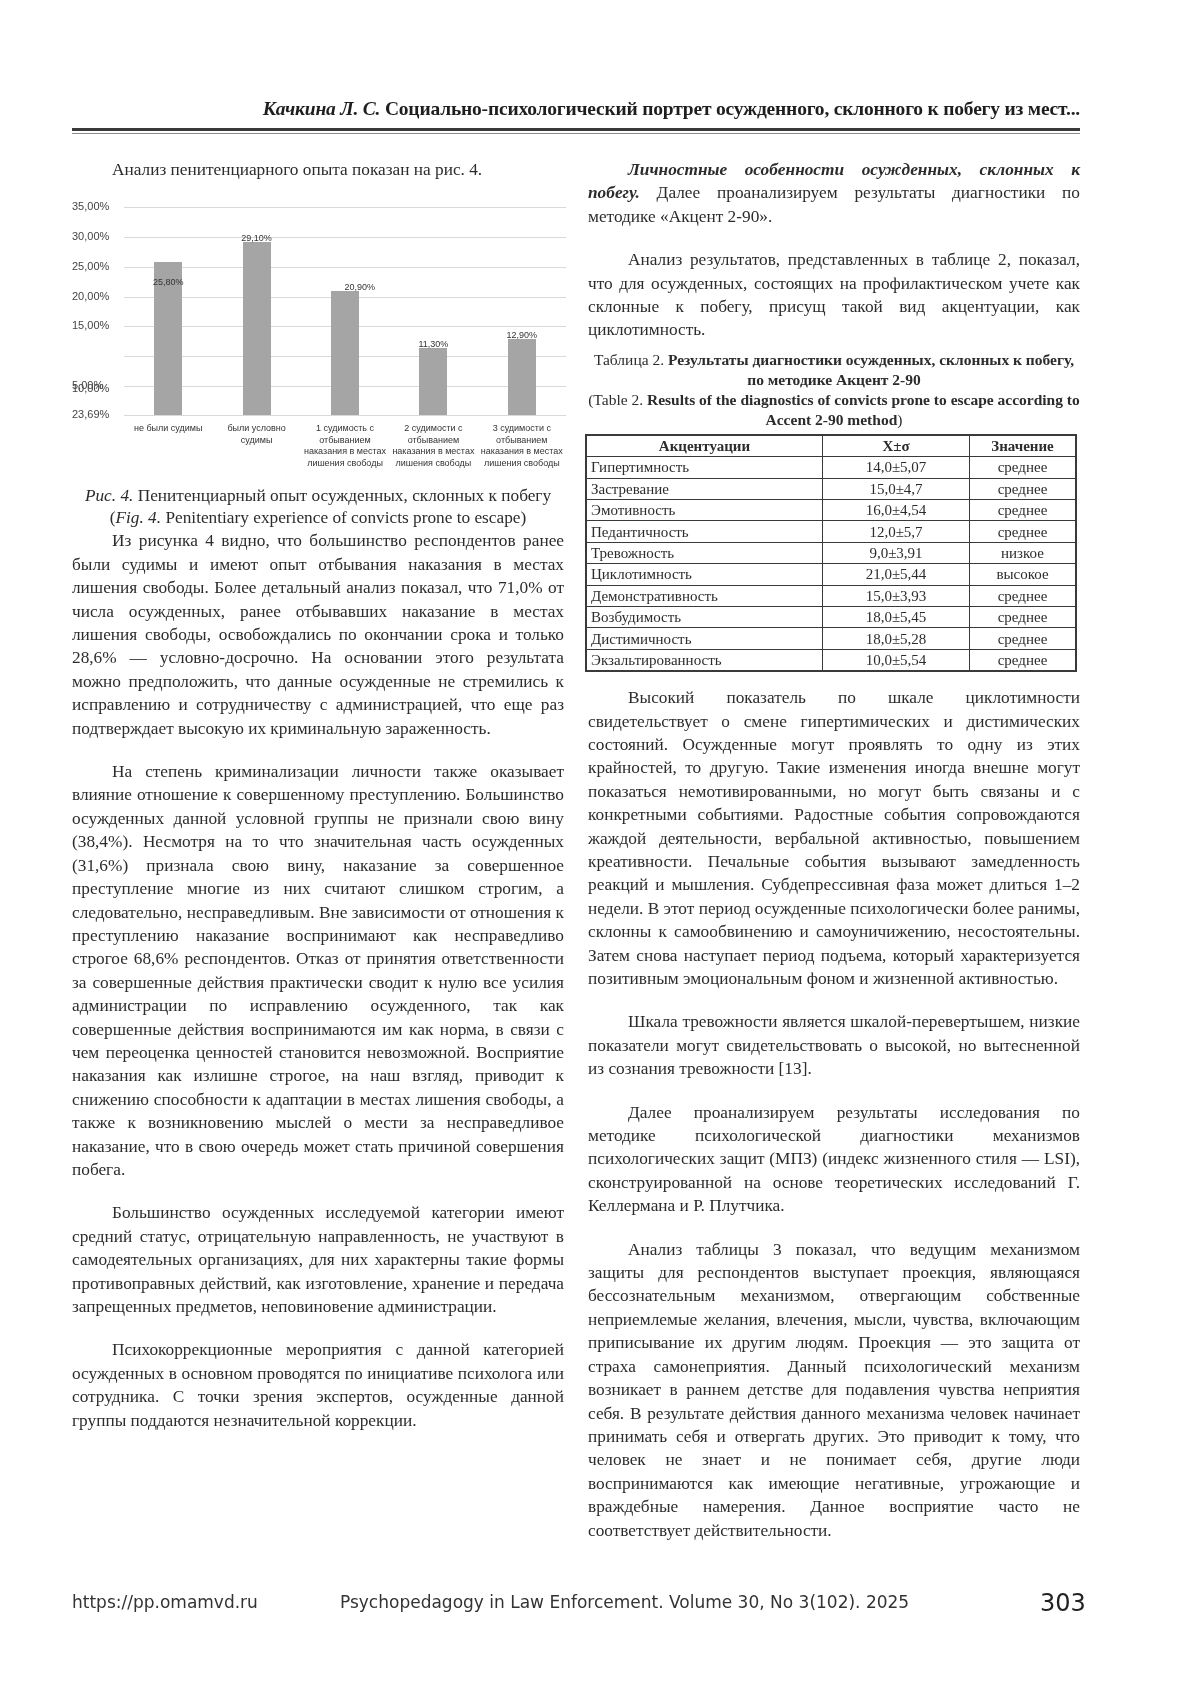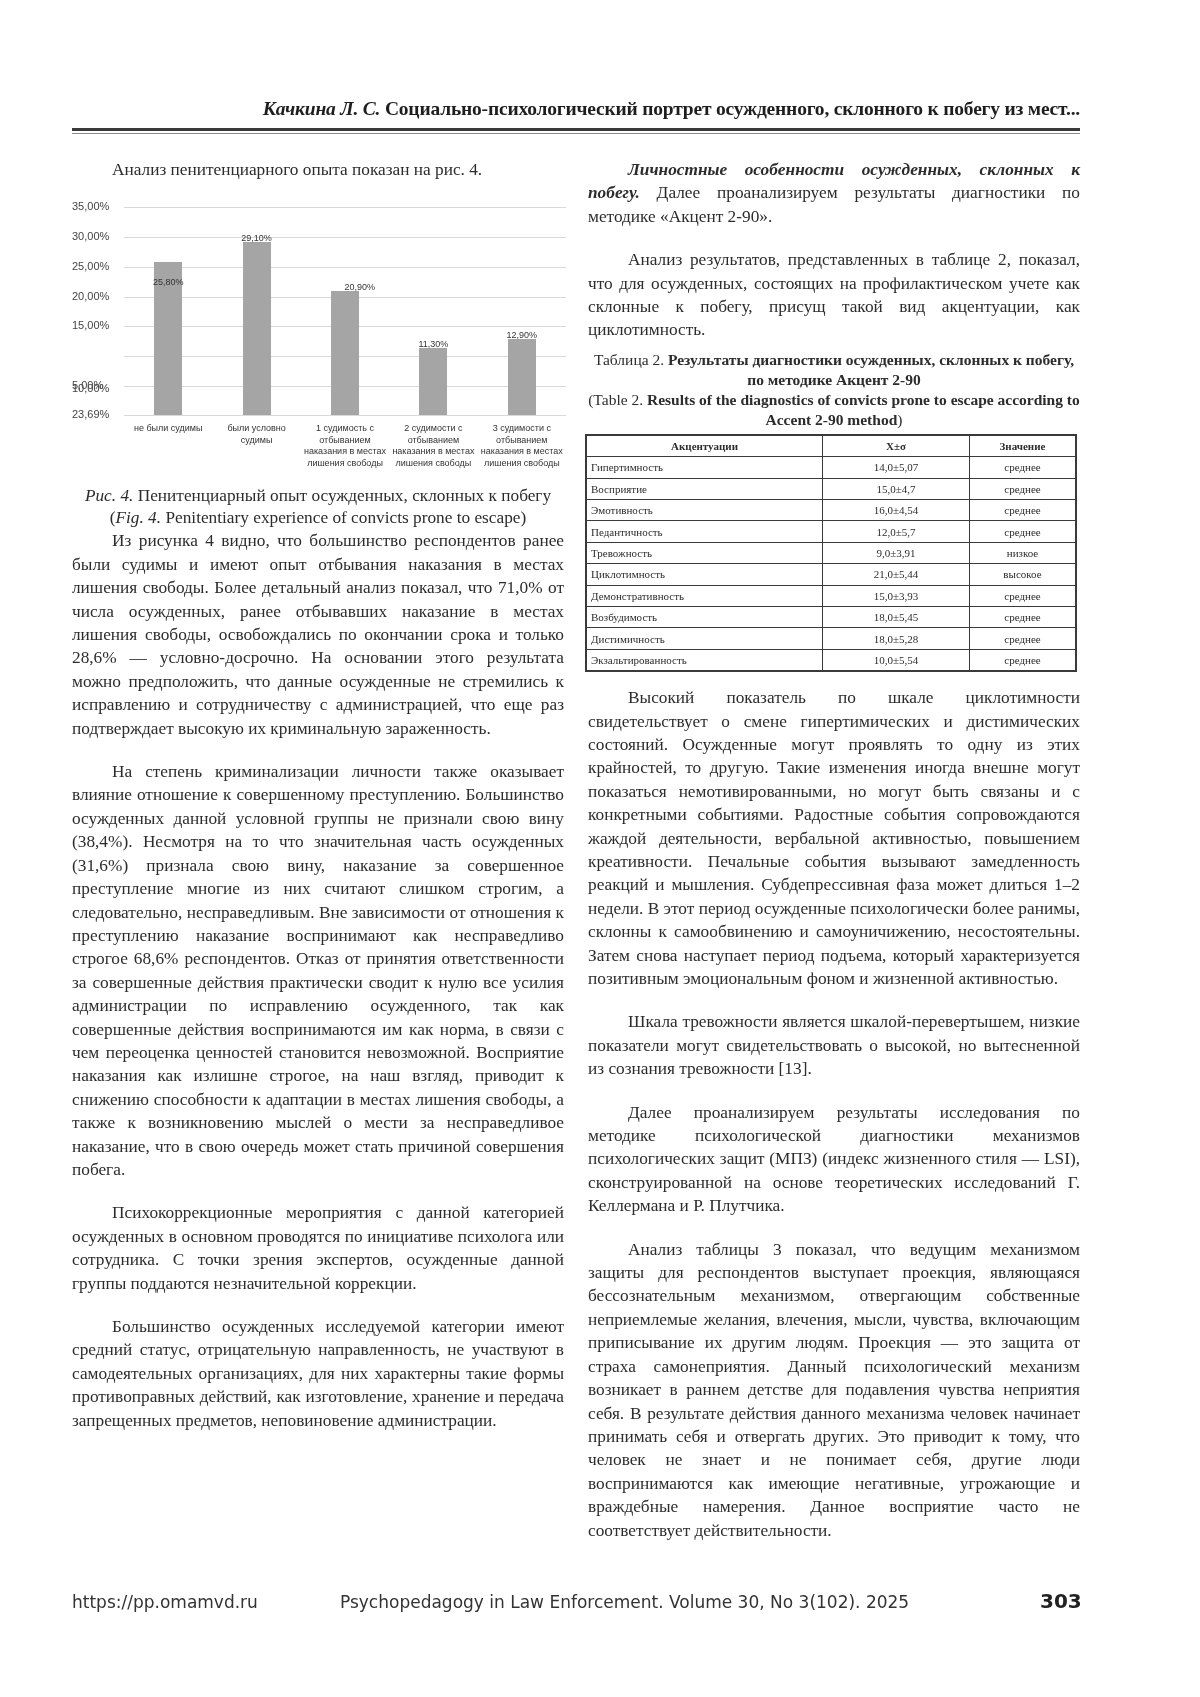--- a/index.html
+++ b/index.html
@@ -27,30 +27,30 @@
   .chart .dlabel { position: absolute; width: 60px; text-align: center; font-size: 9px; color: #333; }
   .chart .xlabel { position: absolute; width: 86px; text-align: center; font-size: 9px; line-height: 11.5px; color: #333; }
 
   .caption { text-align: center; text-indent: 0 !important; line-height: 22px; margin-top: 4px; }
   .caption i { font-style: italic; }
 
   .lead-bold { font-weight: bold; font-style: italic; }
 
   .table-caption { text-align: center; font-size: 15.5px; line-height: 20px; margin: 8px 0 4px 0; }
   .table-caption b { font-weight: bold; }
-  table.acc { width: 492px; border-collapse: collapse; font-size: 11px; line-height: 20px; margin-left: -3px; }
+  table.acc { width: 492px; border-collapse: collapse; font-size: 15px; line-height: 20px; margin-left: -3px; }
   table.acc th, table.acc td { border: 1px solid #3a3a3a; padding: 0 4px; height: 20.4px; }
   table.acc th { font-weight: bold; text-align: center; background: #fff; }
   table.acc td.c { text-align: center; }
   table.acc { border: 2px solid #3a3a3a; }
 
   .footer { position: absolute; top: 1592px; font-family: "DejaVu Sans", sans-serif; font-size: 17px; color: #333; }
   .footer.url { left: 72px; }
   .footer.journal { left: 340px; }
-  .footer.page { left: 1040px; font-weight: bold; font-size: 20px; top: 1589px; color: #222; }
+  .footer.page { left: 1040px; font-weight: normal; font-size: 24px; top: 1589px; color: #222; }
 </style>
 </head>
 <body>
 
 <div class="running-head">
   <span class="author">Качкина Л. С.</span>
   <span>Социально-психологический портрет осужденного, склонного к побегу из мест...</span>
 </div>
 <div class="rule-thick"></div>
 <div class="rule-thin"></div>
@@ -94,22 +94,22 @@
 
   <p class="caption">
     <i>Рис. 4.</i>
     <span>Пенитенциарный опыт осужденных, склонных к побегу</span><br>
     (<i>Fig. 4.</i>
     <span>Penitentiary experience of convicts prone to escape</span>)
   </p>
 
   <p>Из рисунка 4 видно, что большинство респондентов ранее были судимы и имеют опыт отбывания наказания в местах лишения свободы. Более детальный анализ показал, что 71,0% от числа осужденных, ранее отбывавших наказание в местах лишения свободы, освобождались по окончании срока и только 28,6% — условно-досрочно. На основании этого результата можно предположить, что данные осужденные не стремились к исправлению и сотрудничеству с администрацией, что еще раз подтверждает высокую их криминальную зараженность.</p>
   <p class="gap">На степень криминализации личности также оказывает влияние отношение к совершенному преступлению. Большинство осужденных данной условной группы не признали свою вину (38,4%). Несмотря на то что значительная часть осужденных (31,6%) признала свою вину, наказание за совершенное преступление многие из них считают слишком строгим, а следовательно, несправедливым. Вне зависимости от отношения к преступлению наказание воспринимают как несправедливо строгое 68,6% респондентов. Отказ от принятия ответственности за совершенные действия практически сводит к нулю все усилия администрации по исправлению осужденного, так как совершенные действия воспринимаются им как норма, в связи с чем переоценка ценностей становится невозможной. Восприятие наказания как излишне строгое, на наш взгляд, приводит к снижению способности к адаптации в местах лишения свободы, а также к возникновению мыслей о мести за несправедливое наказание, что в свою очередь может стать причиной совершения побега.</p>
+  <p class="gap">Большинство осужденных исследуемой категории имеют средний статус, отрицательную направленность, не участвуют в самодеятельных организациях, для них характерны такие формы противоправных действий, как изготовление, хранение и передача запрещенных предметов, неповиновение администрации.</p>
   <p class="gap">Психокоррекционные мероприятия с данной категорией осужденных в основном проводятся по инициативе психолога или сотрудника. С точки зрения экспертов, осужденные данной группы поддаются незначительной коррекции.</p>
-  <p class="gap">Большинство осужденных исследуемой категории имеют средний статус, отрицательную направленность, не участвуют в самодеятельных организациях, для них характерны такие формы противоправных действий, как изготовление, хранение и передача запрещенных предметов, неповиновение администрации.</p>
 </div>
 
 <div class="col right">
   <p>
     <span class="lead-bold">Личностные особенности осужденных, склонных к побегу.</span><span> Далее проанализируем результаты диагностики по методике «Акцент 2-90».</span>
   </p>
   <p class="gap">Анализ результатов, представленных в таблице 2, показал, что для осужденных, состоящих на профилактическом учете как склонные к побегу, присущ такой вид акцентуации, как циклотимность.</p>
 
   <div class="table-caption">
     <span>Таблица 2.</span>
@@ -126,21 +126,21 @@
         <th>Значение</th>
       </tr>
     </thead>
     <tbody id="table-body">
         <tr>
           <td>Гипертимность</td>
           <td class="c">14,0±5,07</td>
           <td class="c">среднее</td>
         </tr>
         <tr>
-          <td>Восприятие</td>
+          <td>Застревание</td>
           <td class="c">15,0±4,7</td>
           <td class="c">среднее</td>
         </tr>
         <tr>
           <td>Эмотивность</td>
           <td class="c">16,0±4,54</td>
           <td class="c">среднее</td>
         </tr>
         <tr>
           <td>Педантичность</td>

